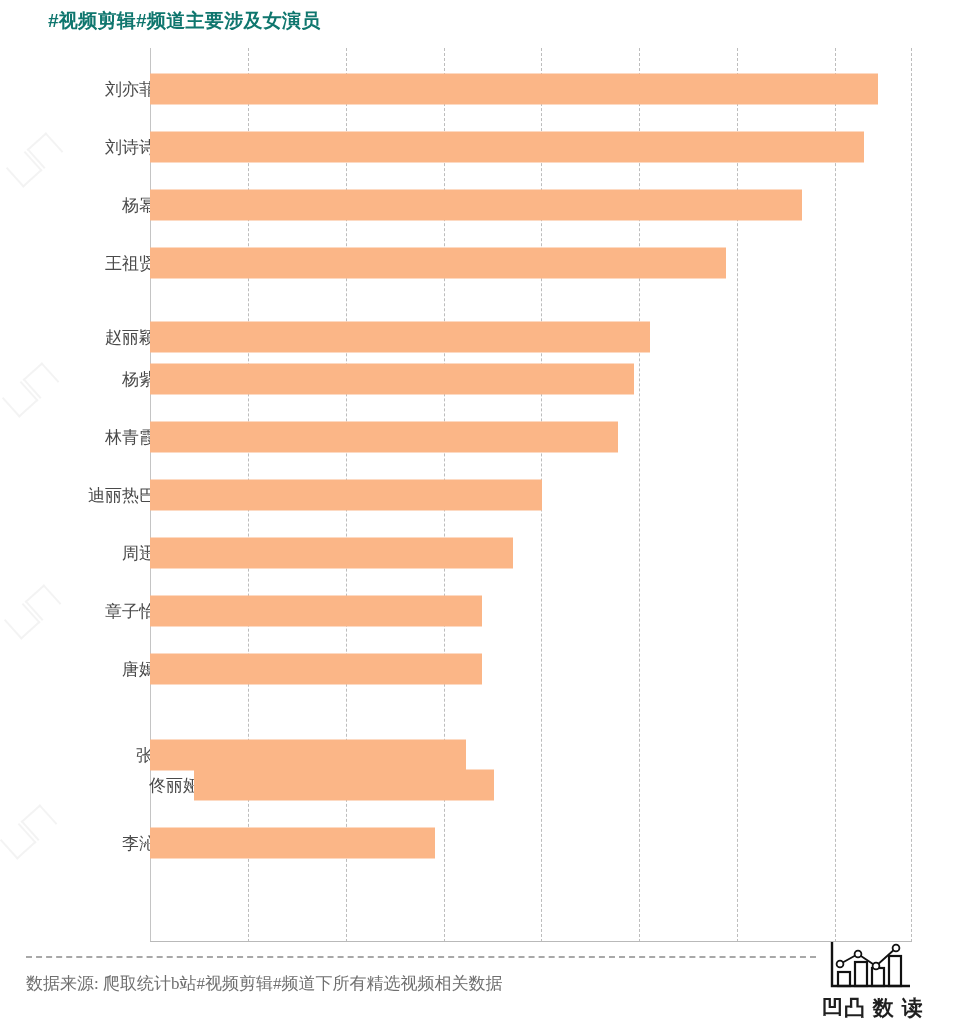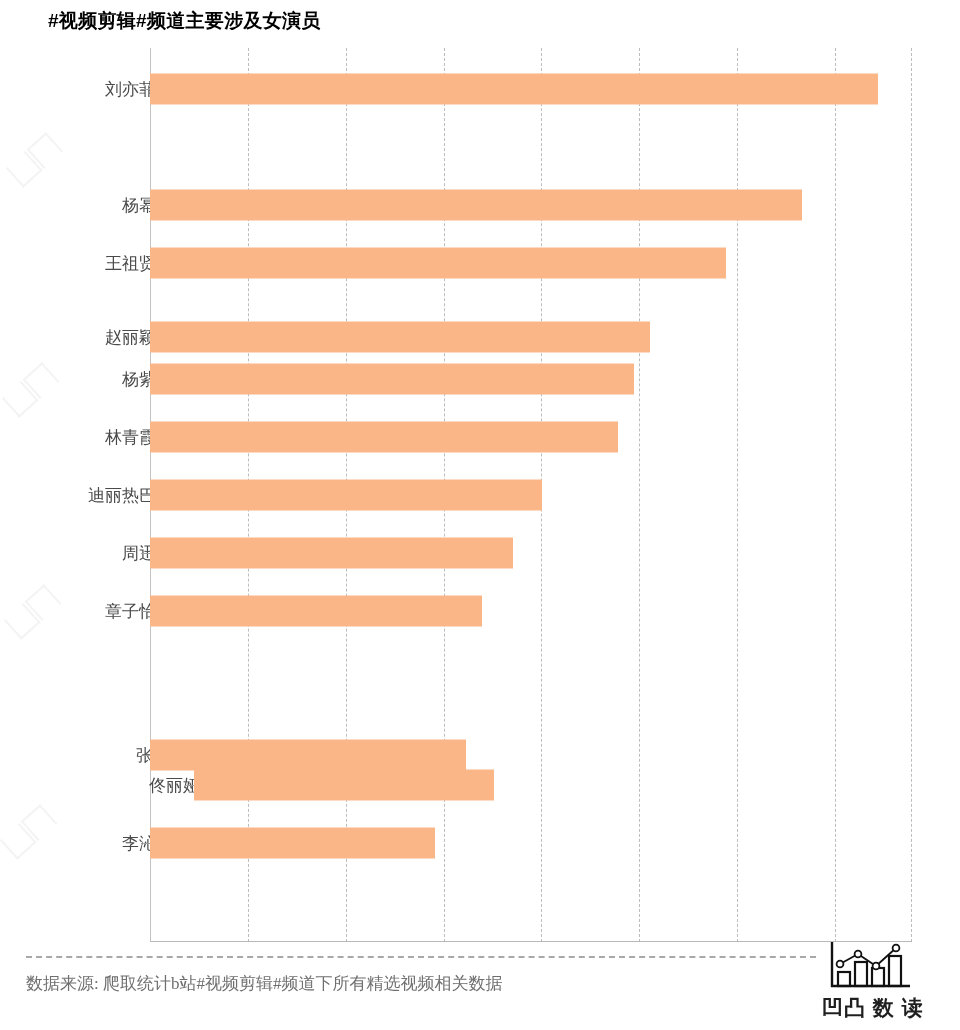--- a/index.html
+++ b/index.html
@@ -51,21 +51,21 @@
     border-bottom: none;
   }
 
   
   .chart-title {
     position: absolute;
     left: 48px;
     top: 8px;
     font-size: 19px;
     font-weight: bold;
-    color: #000000;
+    color: #0f766e;
     letter-spacing: 0.3px;
     z-index: 3;
   }
 
   
   .plot-wrap {
     position: absolute;
     left: 0;
     top: 48px;
     width: 960px;
@@ -229,20 +229,25 @@
     <div class="gridline" style="left:835px;"></div>
     <div class="gridline" style="left:911px;"></div>
     <div class="axis-bottom"></div>
   </div>
   <div class="bars-layer" id="bars-layer">
       <div class="bar-row" style="top: 12px;">
         <div class="cat-label">刘亦菲</div>
         <div class="tick-mark"></div>
         <div class="bar" title="刘亦菲: 373" style="width: 727.828px; background: rgb(251, 182, 135);"></div>
       </div>
+      <div class="bar-row" style="top: 70px;">
+        <div class="cat-label">刘诗诗</div>
+        <div class="tick-mark"></div>
+        <div class="bar" title="刘诗诗: 366" style="width: 714.169px; background: rgb(251, 182, 135);"></div>
+      </div>
       <div class="bar-row" style="top: 186px;">
         <div class="cat-label">王祖贤</div>
         <div class="tick-mark"></div>
         <div class="bar" title="王祖贤: 295" style="width: 575.628px; background: rgb(251, 182, 135);"></div>
       </div>
       <div class="bar-row" style="top: 128px;">
         <div class="cat-label">杨幂</div>
         <div class="tick-mark"></div>
         <div class="bar" title="杨幂: 334" style="width: 651.728px; background: rgb(251, 182, 135);"></div>
       </div>
@@ -268,20 +273,25 @@
       </div>
       <div class="bar-row" style="top: 476px;">
         <div class="cat-label">周迅</div>
         <div class="tick-mark"></div>
         <div class="bar" title="周迅: 186" style="width: 362.938px; background: rgb(251, 182, 135);"></div>
       </div>
       <div class="bar-row" style="top: 534px;">
         <div class="cat-label">章子怡</div>
         <div class="tick-mark"></div>
         <div class="bar" title="章子怡: 170" style="width: 331.718px; background: rgb(251, 182, 135);"></div>
+      </div>
+      <div class="bar-row" style="top: 592px;">
+        <div class="cat-label">唐嫣</div>
+        <div class="tick-mark"></div>
+        <div class="bar" title="唐嫣: 170" style="width: 331.718px; background: rgb(251, 182, 135);"></div>
       </div>
       <div class="bar-row" style="top: 678px; padding-left: 31px;">
         <div class="cat-label">张曼玉</div>
         <div class="tick-mark"></div>
         <div class="bar" title="张曼玉: 162" style="width: 316.108px; background: rgb(251, 182, 135);"></div>
       </div>
       <div class="bar-row" style="top: 708px; margin-left: 44px;">
         <div class="cat-label">佟丽娅</div>
         <div class="tick-mark"></div>
         <div class="bar" title="佟丽娅: 154" style="width: 300.497px; background: rgb(251, 182, 135);"></div>

